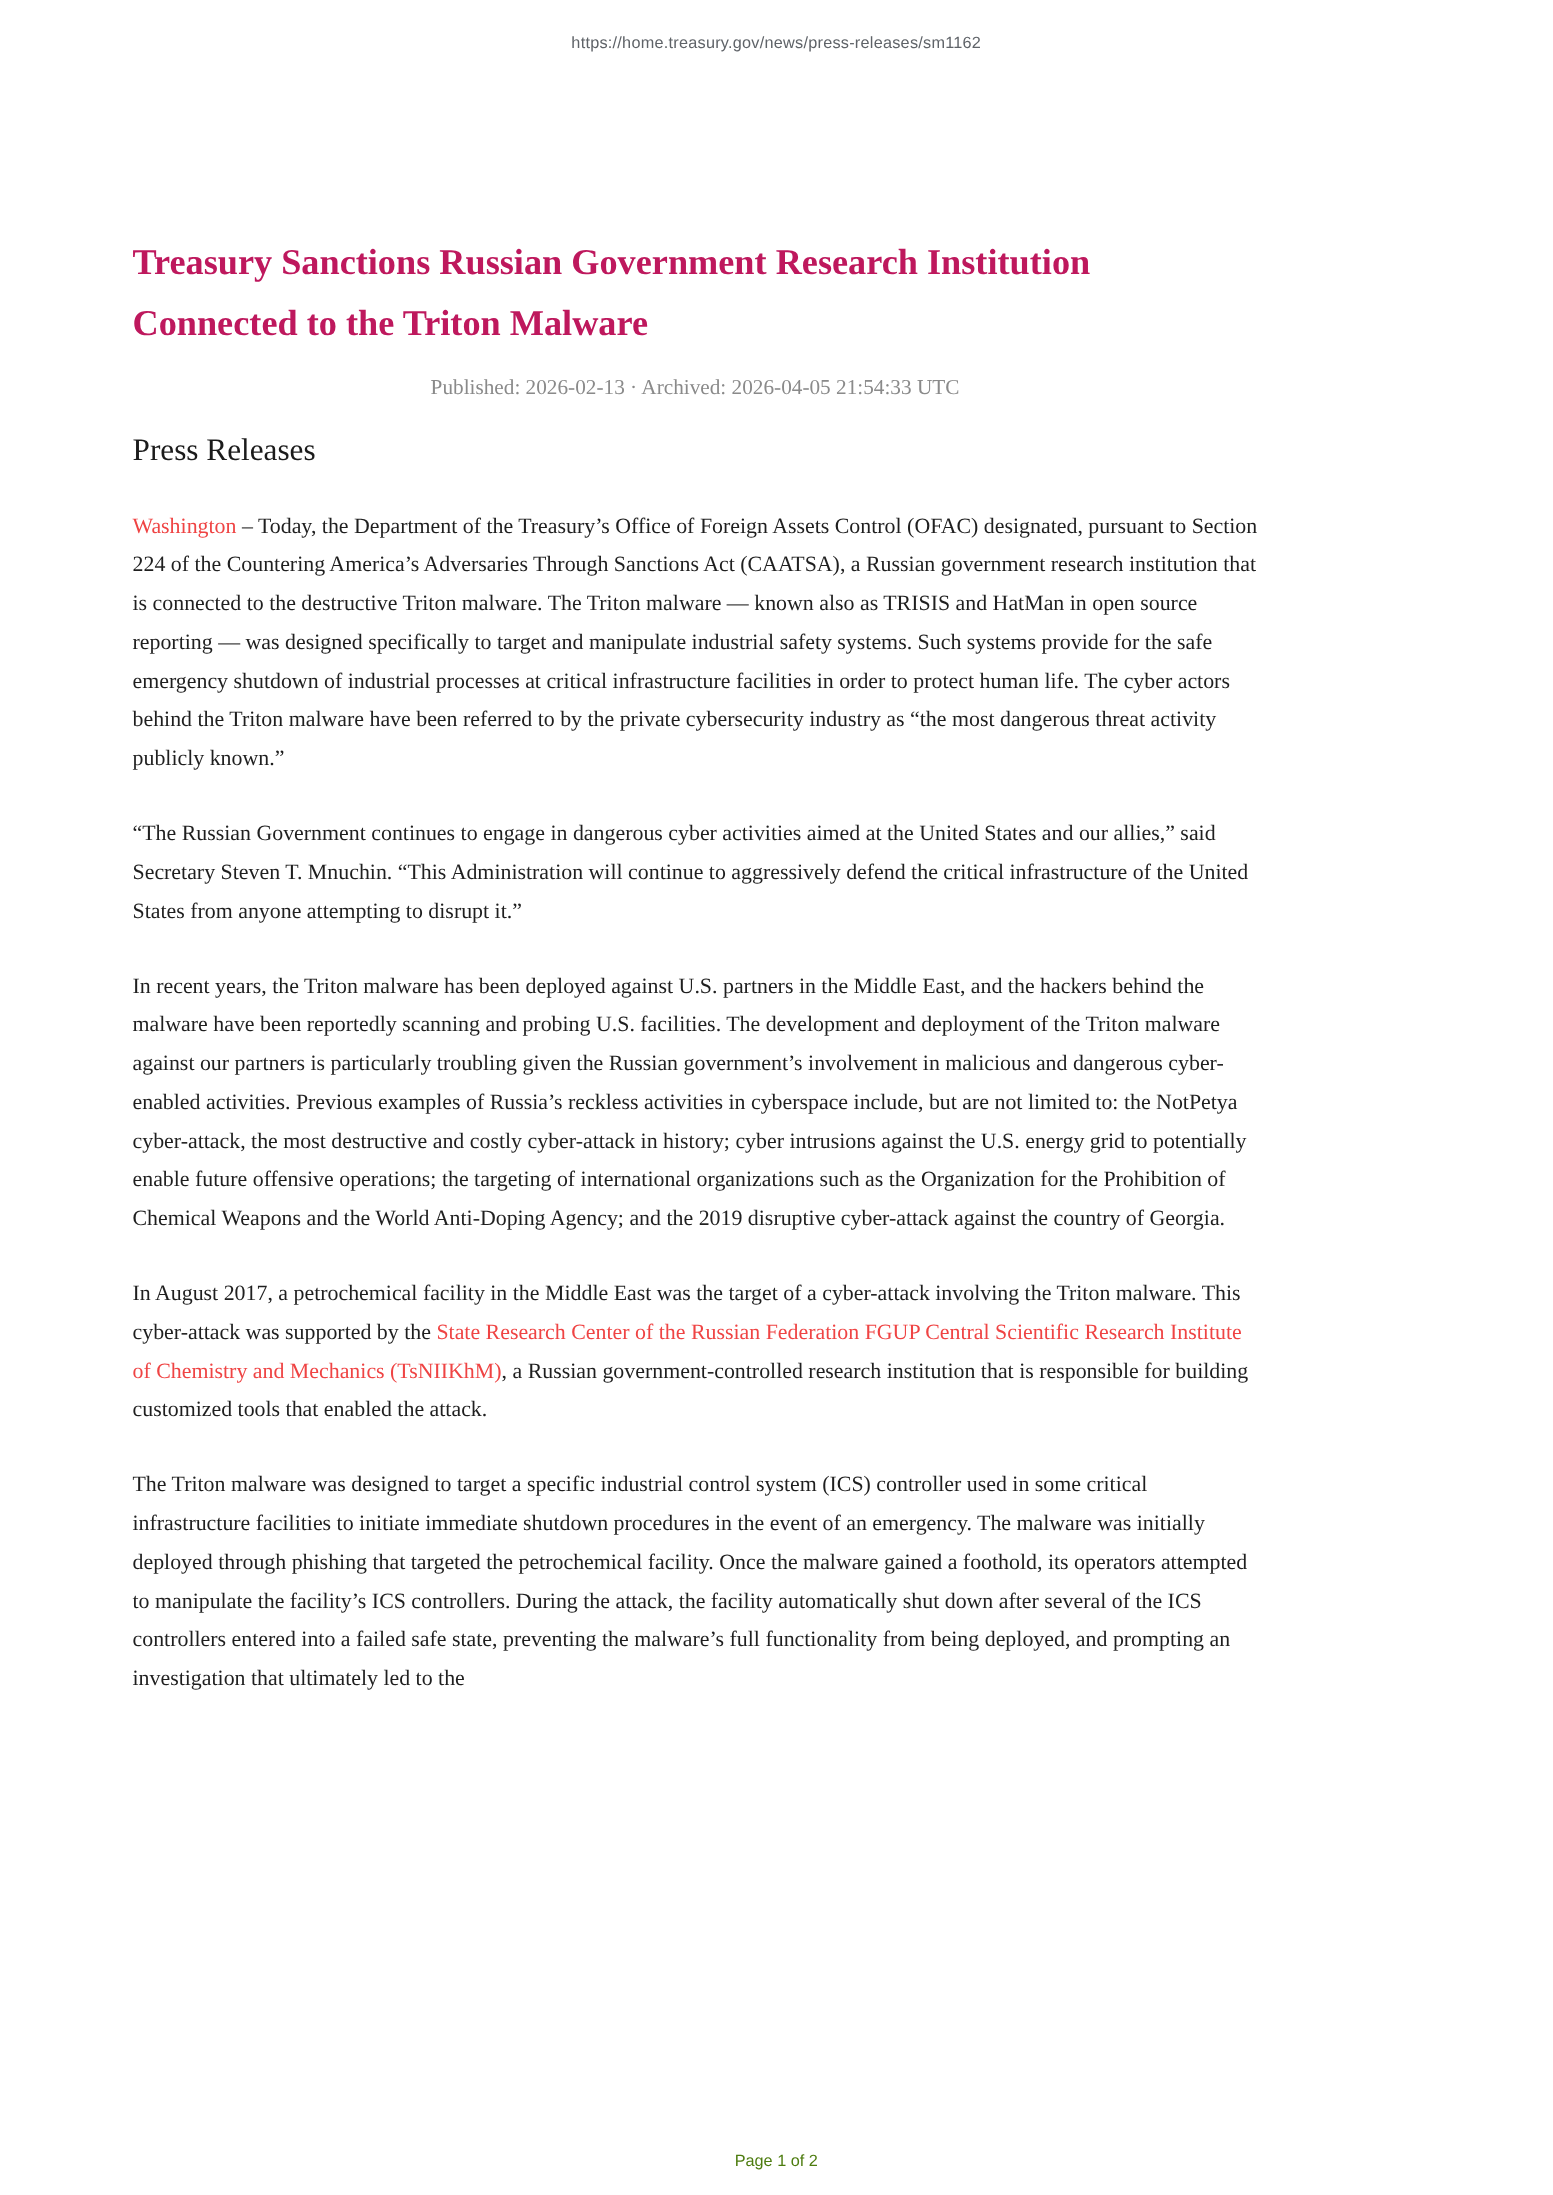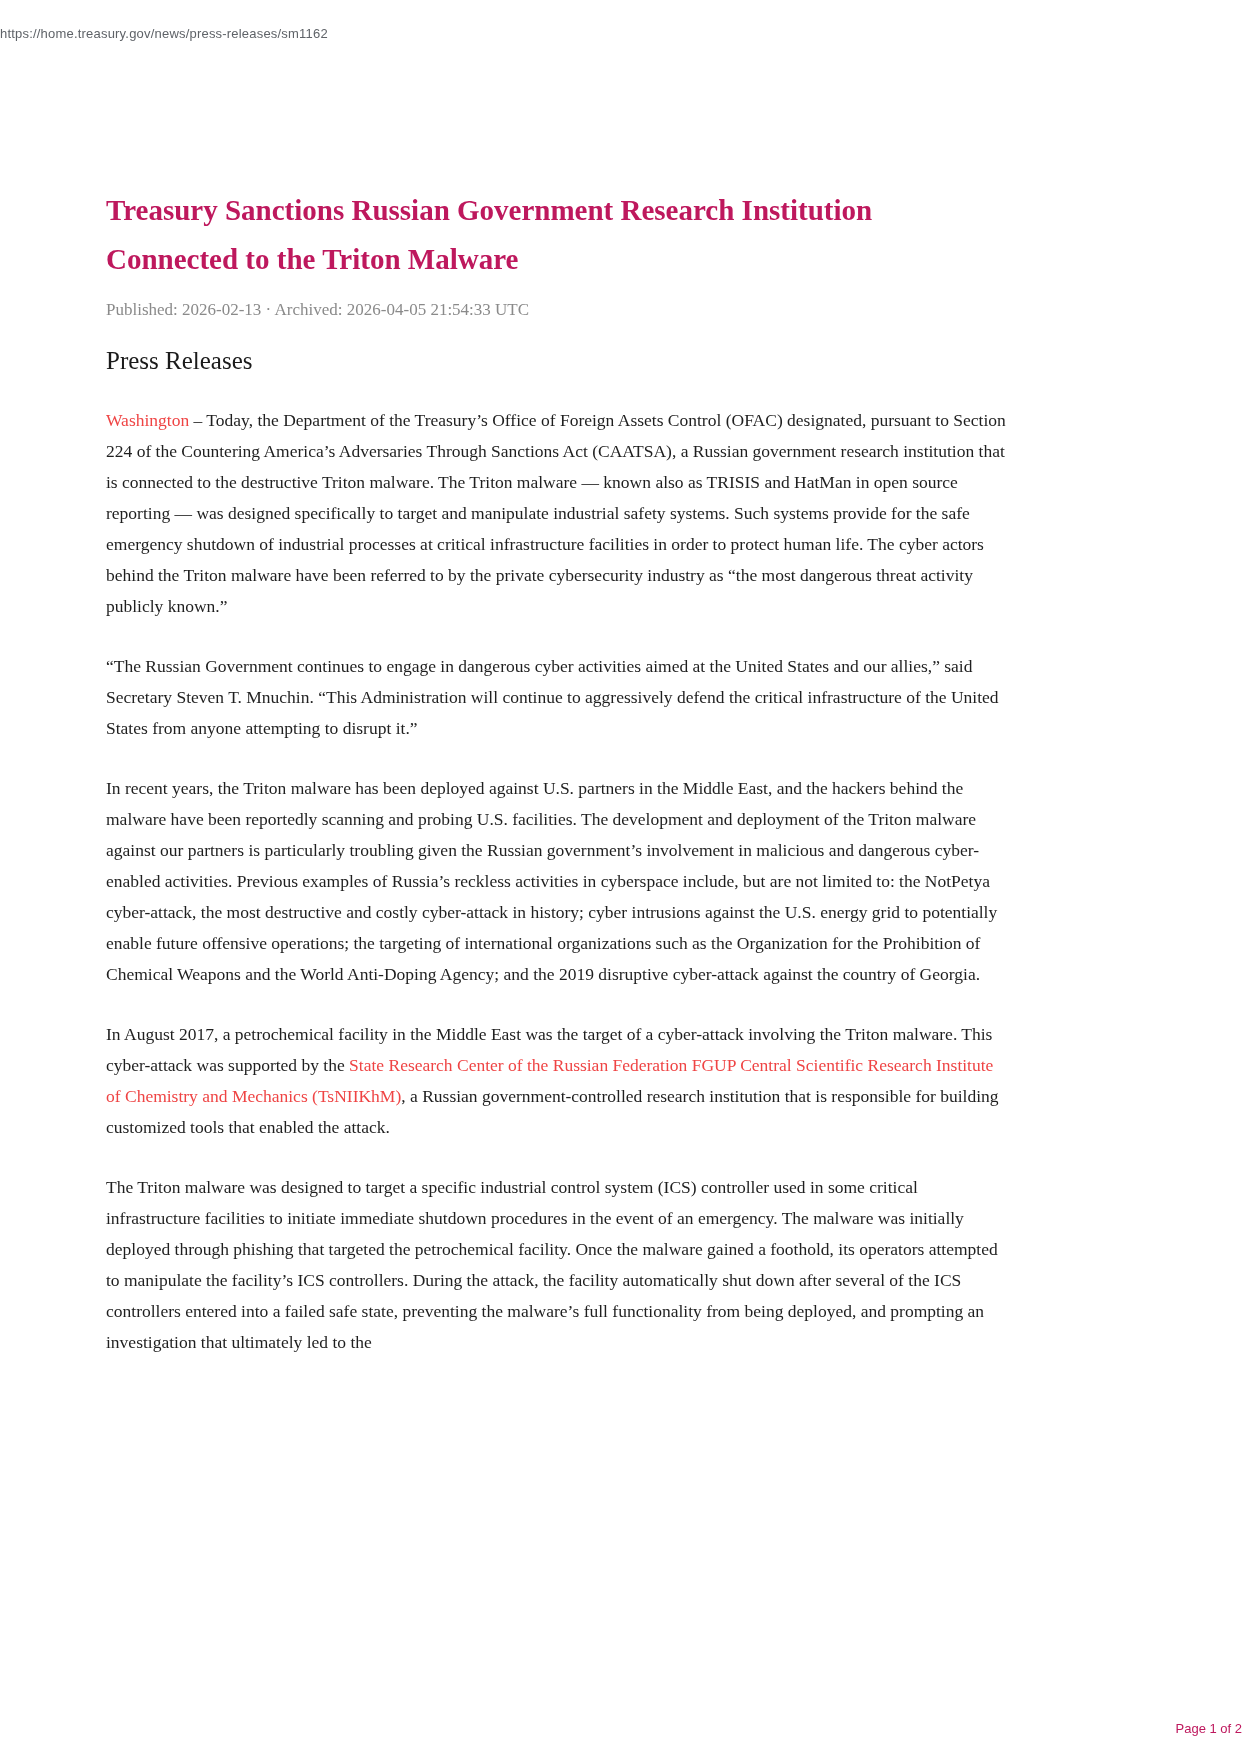--- a/index.html
+++ b/index.html
@@ -14,20 +14,21 @@
     background: #ffffff;
     font-family: "Liberation Serif", serif;
     color: #1b1b1b;
     overflow: hidden;
   }
   .top-url {
     position: absolute;
     top: 26px;
     left: 0;
     right: 0;
+    text-align: center;
     font-family: "Liberation Sans", sans-serif;
     font-size: 13px;
     color: #5f6368;
     letter-spacing: 0.2px;
   }
   .article {
     position: absolute;
     left: 106px;
     top: 186px;
     width: 900px;
@@ -36,20 +37,21 @@
     font-size: 29px;
     line-height: 49px;
     font-weight: 700;
     color: #be185d;
     margin: 0 0 16px 0;
   }
   .meta {
     font-size: 17px;
     color: #8a8a8a;
     margin: 0 0 27px 0;
+    text-align: center;
   }
   .category {
     font-size: 25px;
     margin: 0 0 30px 0;
   }
   .date {
     font-size: 18.5px;
     margin: 0 0 48px 0;
   }
   .para {
@@ -66,24 +68,24 @@
     font-size: 19px;
     font-weight: 700;
     color: #111111;
     margin: 10px 0 29px 0;
   }
   .page-footer {
     position: absolute;
     bottom: 20px;
     left: 0;
     right: 0;
-    text-align: right;
+    text-align: center;
     font-family: "Liberation Sans", sans-serif;
     font-size: 13px;
-    color: #be185d;
+    color: #4d7c0f;
   }
 </style>
 </head>
 <body>
 
 <div class="sheet">
 
   <header class="top-url">https://home.treasury.gov/news/press-releases/sm1162</header>
 
   <article class="article">

